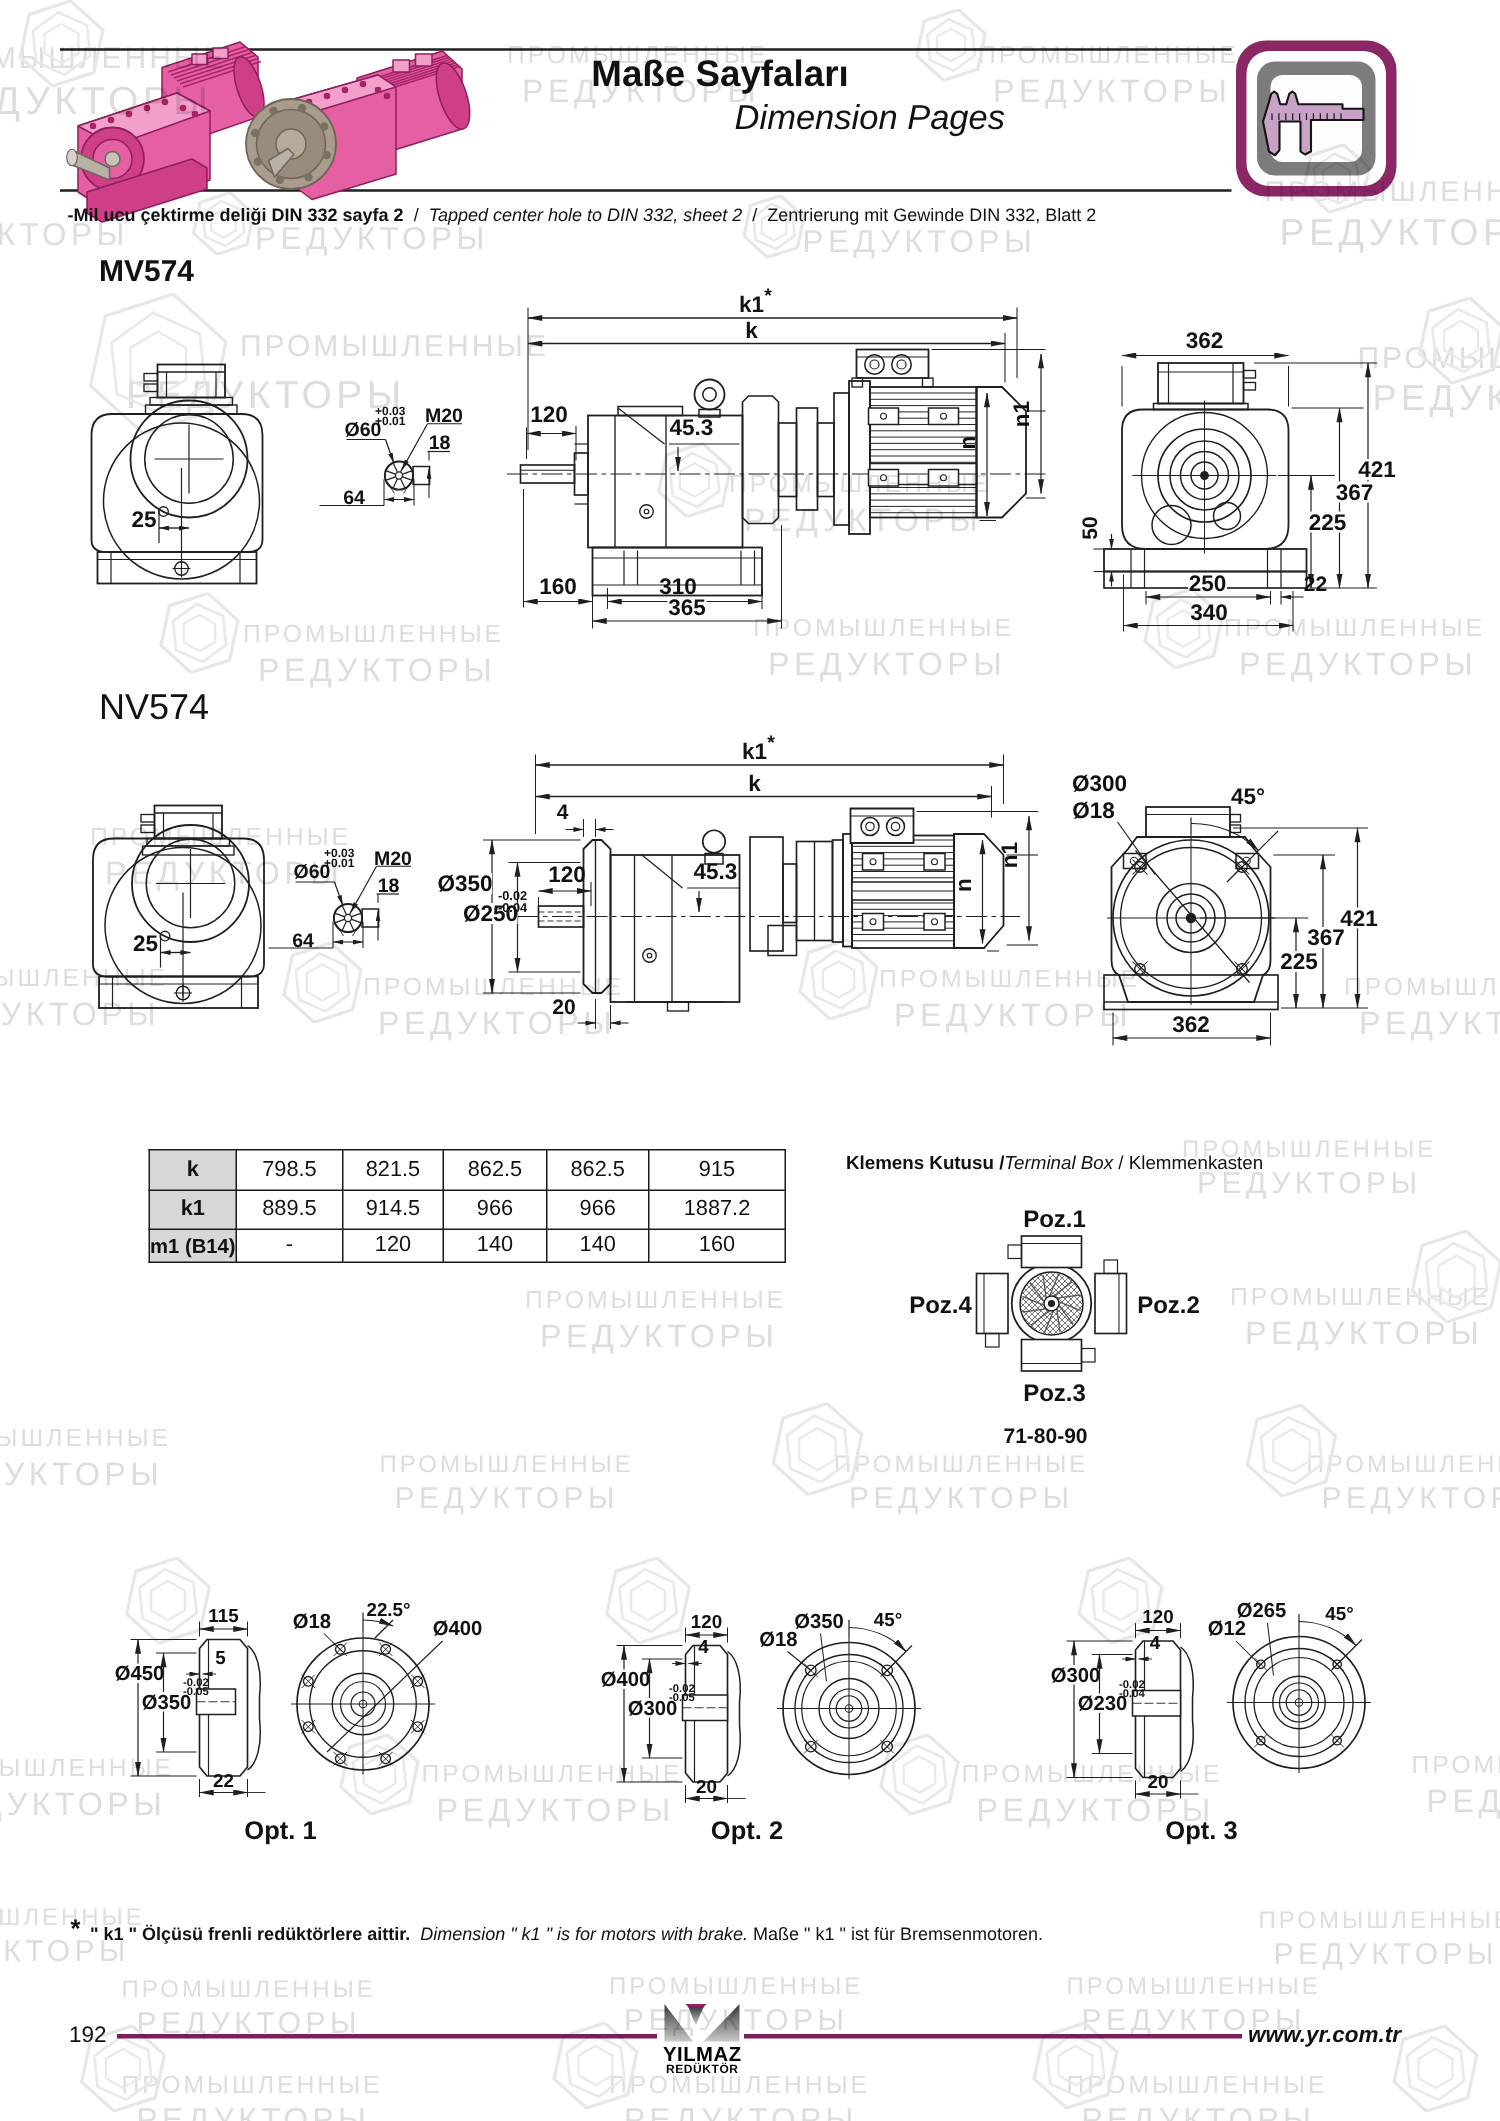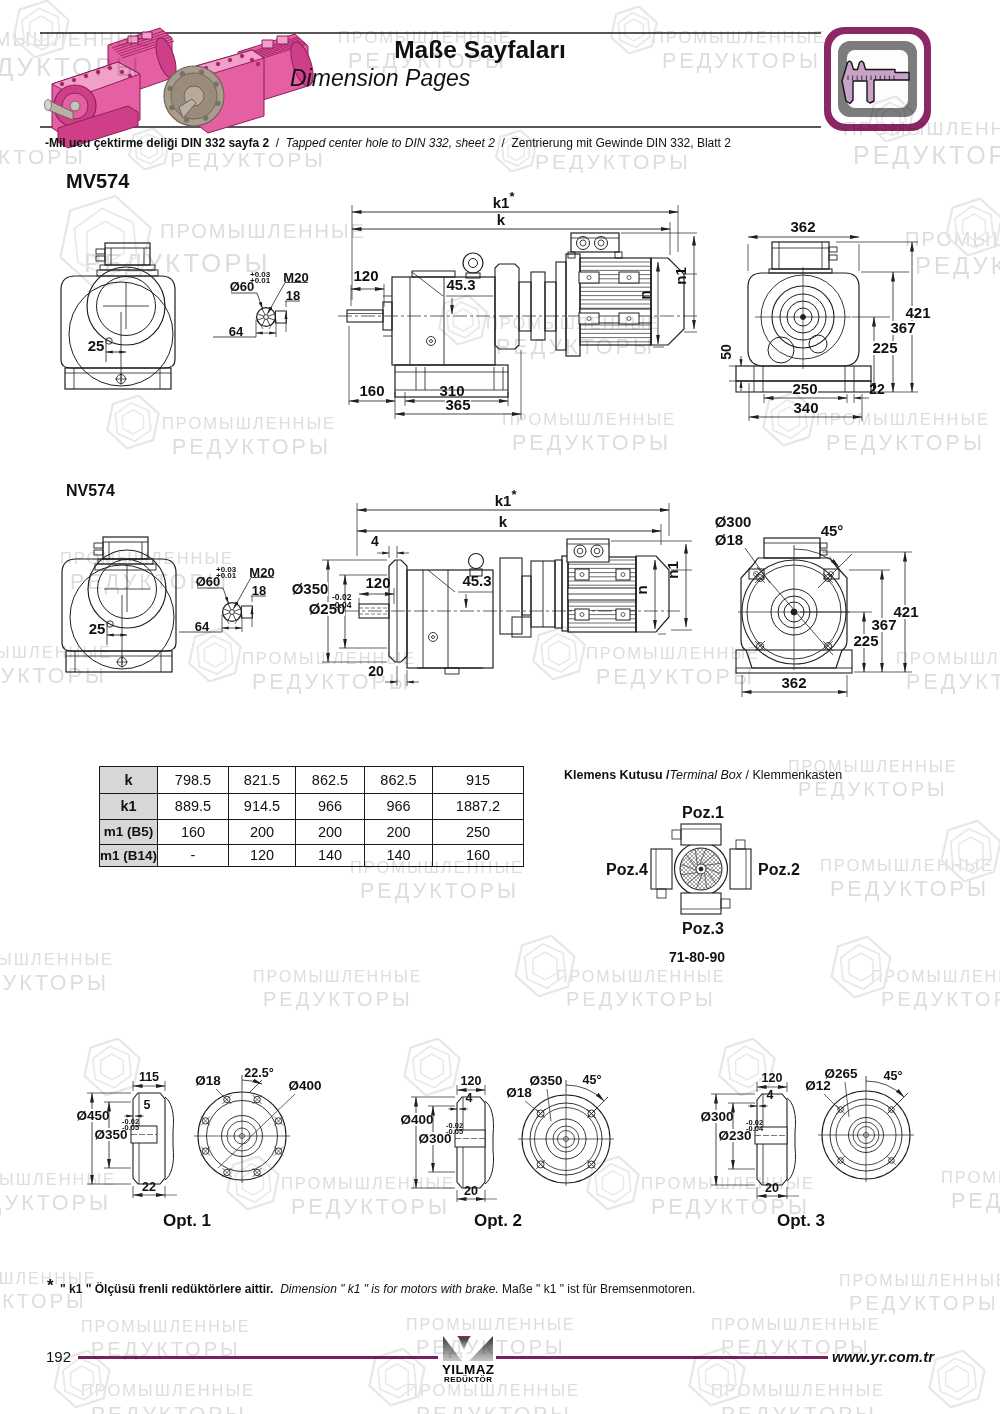--- a/index.html
+++ b/index.html
@@ -770,25 +770,25 @@
 <path d="M866,1081 A54,54 0 0 1 904,1097" fill="none" stroke="#1f1f1f" stroke-width="0.8" marker-end="url(#ae)"></path>
 <text x="893" y="1080" text-anchor="middle" fill="#111" style="font-size:12.5px;font-weight:bold;">45°</text>
 <text x="818" y="1090" text-anchor="middle" fill="#111" style="font-size:13.5px;font-weight:bold;">Ø12</text>
 <line x1="824" y1="1094" x2="840" y2="1110" stroke="#1f1f1f" stroke-width="0.7" stroke-linecap="butt"></line>
 <text x="841" y="1078" text-anchor="middle" fill="#111" style="font-size:13.5px;font-weight:bold;">Ø265</text>
 <line x1="845" y1="1082" x2="849" y2="1117" stroke="#1f1f1f" stroke-width="0.7" stroke-linecap="butt"></line>
 <text x="801" y="1226" text-anchor="middle" fill="#111" style="font-size:17px;font-weight:bold;">Opt. 3</text>
 </svg>
 
 <div class="abs" style="left:290px;top:36px;width:380px;text-align:center;font-size:24.5px;font-weight:bold">Maße Sayfaları</div>
-<div class="abs" style="left:290px;top:65px;width:380px;text-align:left;font-size:23px;font-style:italic">Dimension Pages</div>
+<div class="abs" style="left:290px;top:65px;width:380px;text-align:right;font-size:23px;font-style:italic">Dimension Pages</div>
 <div class="abs" style="left:45px;top:136px;font-size:12px"><b>-Mil ucu çektirme deliği DIN 332 sayfa 2</b>&nbsp; / &nbsp;<i>Tapped center hole to DIN 332, sheet 2</i>&nbsp; / &nbsp;Zentrierung mit Gewinde DIN 332, Blatt 2</div>
 
 <div class="abs" style="left:66px;top:170px;font-size:20px;font-weight:bold">MV574</div>
-<div class="abs" style="left:66px;top:482px;font-size:16px;font-weight:bold">NV574</div>
+<div class="abs" style="left:66px;top:458px;font-size:24px;font-weight:normal">NV574</div>
 
 <div class="abs" style="left:99px;top:766px">
 <table style="width:424px">
 <colgroup>
           <col style="width:58px">
           <col style="width:71px">
           <col style="width:67px">
           <col style="width:69px">
           <col style="width:68px">
           <col style="width:91px">
@@ -802,28 +802,20 @@
             <td>862.5</td>
             <td>915</td>
           </tr>
 <tr>
             <td class="hd" style="height:25px">k1</td>
             <td>889.5</td>
             <td>914.5</td>
             <td>966</td>
             <td>966</td>
             <td>1887.2</td>
-          </tr>
-<tr>
-            <td class="hd" style="height:24px;font-size:13.5px">m1 (B5)</td>
-            <td>160</td>
-            <td>200</td>
-            <td>200</td>
-            <td>200</td>
-            <td>250</td>
           </tr>
 <tr>
             <td class="hd" style="height:21px;font-size:13.5px">m1 (B14)</td>
             <td>-</td>
             <td>120</td>
             <td>140</td>
             <td>140</td>
             <td>160</td>
           </tr>
 </tbody>

